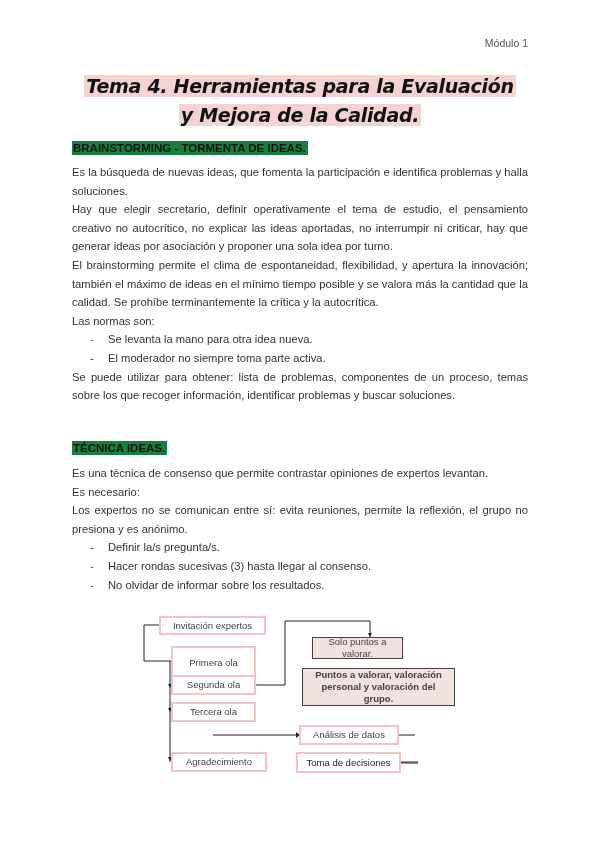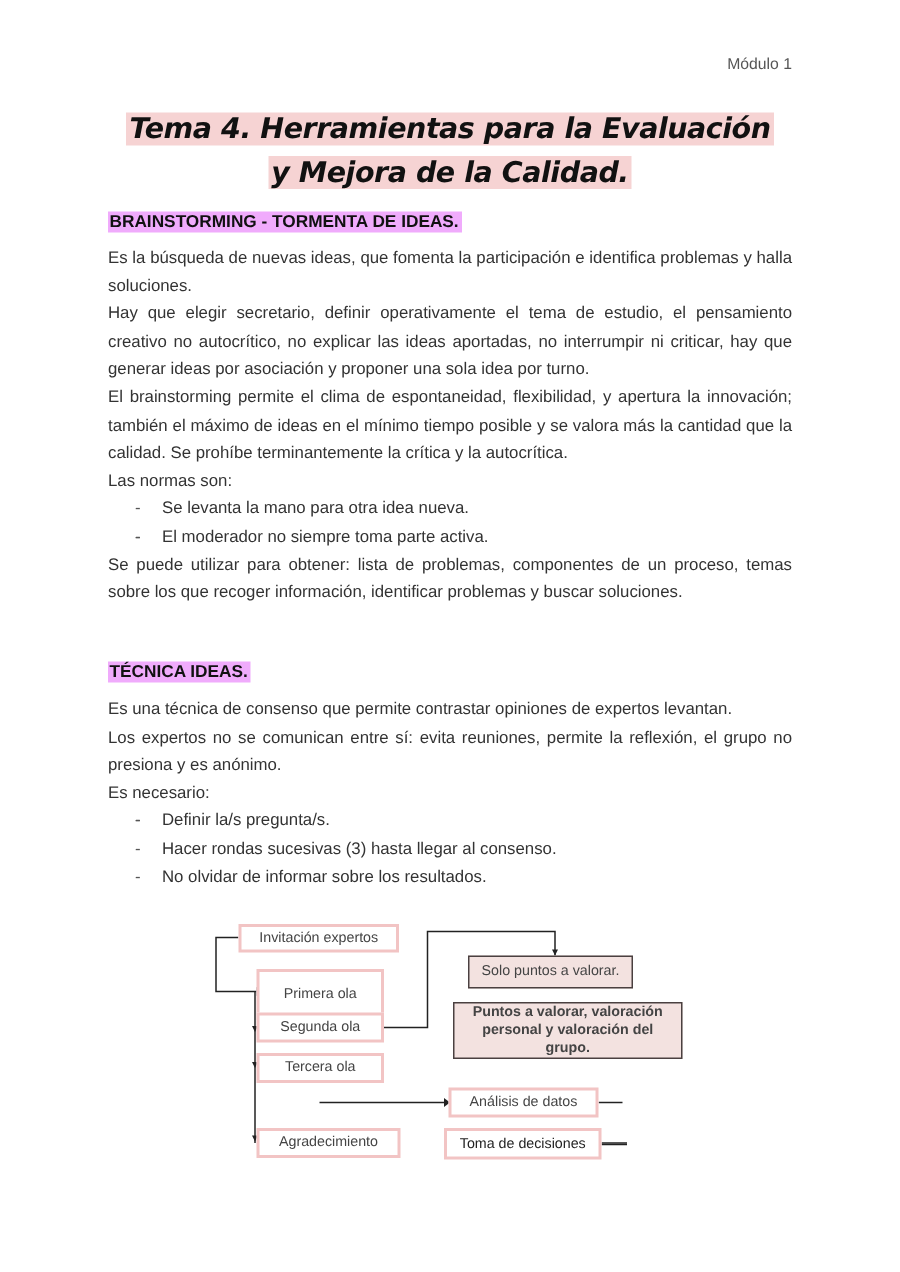--- a/index.html
+++ b/index.html
@@ -13,21 +13,21 @@
     }
     .title {
       position: absolute; left: 0; right: 0; top: 72px; text-align: center;
       font-family: "DejaVu Sans", sans-serif; font-weight: bold; font-style: italic;
       font-size: 19px; line-height: 29px; color: #111; letter-spacing: -0.3px;
     }
     .title span { background: #f6d3d3; padding: 0 2px; }
     .section-heading {
       position: absolute; left: 72px;
       font-family: "Liberation Sans", sans-serif; font-weight: bold;
-      font-size: 11.5px; color: #111; background: #f0abfc; padding: 1px 2px 1px 1px;
+      font-size: 11.5px; color: #111; background: #15803d; padding: 1px 2px 1px 1px;
     }
     .para {
       position: absolute; left: 72px; width: 456px;
       font-family: "Liberation Sans", sans-serif; font-size: 11.2px; line-height: 18.6px;
       color: #333; text-align: justify;
     }
     .para p { margin: 0; }
     .bullets { margin: 0; padding: 0; list-style: none; }
     .bullets li { position: relative; padding-left: 36px; }
     .bullets li .dash { position: absolute; left: 18px; top: 0; color: #555; }
@@ -63,22 +63,22 @@
     <li><span class="dash">-</span></li>
     <li><span class="dash">-</span><span>El moderador no siempre toma parte activa.</span></li>
   </ul>
   <p>Se puede utilizar para obtener: lista de problemas, componentes de un proceso, temas sobre los que recoger información, identificar problemas y buscar soluciones.</p>
 </div>
 
 <div class="section-heading" style="top:441px;">TÉCNICA IDEAS.</div>
 
 <div class="para" style="top:464px;">
   <p>Es una técnica de consenso que permite contrastar opiniones de expertos levantan.</p>
+  <p>Es necesario:</p>
   <p>Los expertos no se comunican entre sí: evita reuniones, permite la reflexión, el grupo no presiona y es anónimo.</p>
-  <p>Es necesario:</p>
   <ul class="bullets">
     <li><span class="dash">-</span></li>
     <li><span class="dash">-</span><span>Definir la/s pregunta/s.</span></li>
     <li><span class="dash">-</span><span>Hacer rondas sucesivas (3) hasta llegar al consenso.</span></li>
     <li><span class="dash">-</span><span>No olvidar de informar sobre los resultados.</span></li>
   </ul>
 </div>
 
 <div class="diagram">
   <svg width="600" height="848" style="position:absolute;left:0;top:0;">
@@ -106,18 +106,18 @@
       <polygon points="296,732 300,735 296,738"></polygon>
     </g>
   </svg>
 
   <div class="box pink" style="left:159px;top:616px;width:107px;height:19px;">Invitación expertos</div>
   <div class="box pink" style="left:171px;top:646px;width:85px;height:34px;">Primera ola</div>
   <div class="box pink" style="left:171px;top:675px;width:85px;height:20px;">Segunda ola</div>
   <div class="box pink" style="left:171px;top:702px;width:85px;height:20px;">Tercera ola</div>
   <div class="box pink" style="left:171px;top:752px;width:96px;height:20px;">Agradecimiento</div>
 
-  <div class="box filled" style="left:312px;top:637px;width:110px;height:22px;">Solo puntos a valorar.</div>
+  <div class="box filled" style="left:312px;top:637px;width:91px;height:22px;">Solo puntos a valorar.</div>
   <div class="box filled" style="left:302px;top:668px;width:153px;height:38px;padding:0 6px;font-weight:bold;">Puntos a valorar, valoración personal y valoración del grupo.</div>
 
   <div class="box pink" style="left:299px;top:725px;width:100px;height:20px;">Análisis de datos</div>
   <div class="box pink" style="left:296px;top:752px;width:105px;height:21px;color:#222;">Toma de decisiones</div>
 </div>
 
 </body></html>

